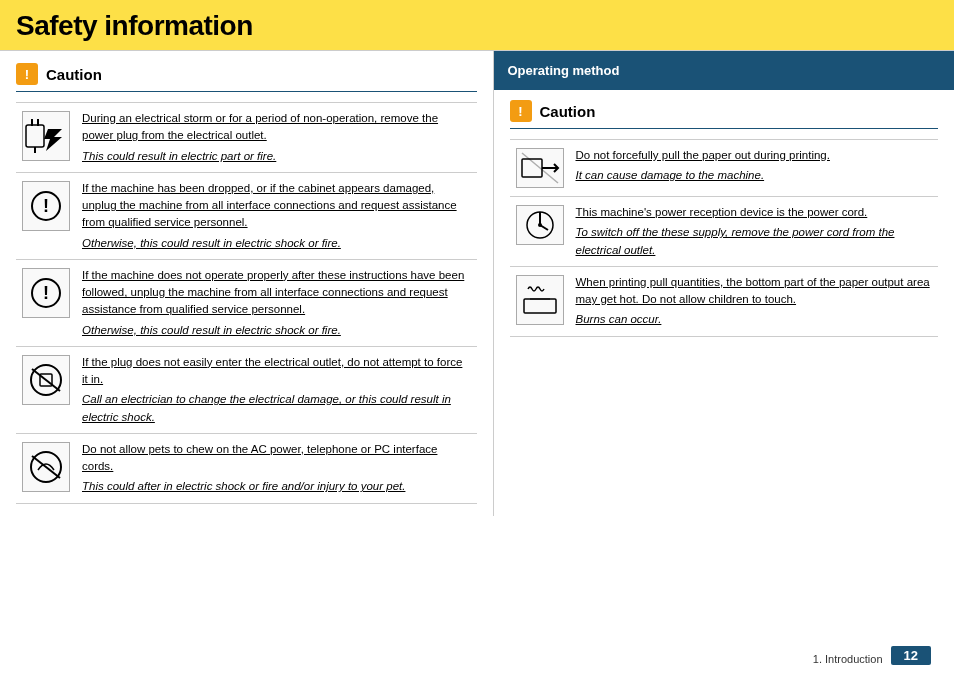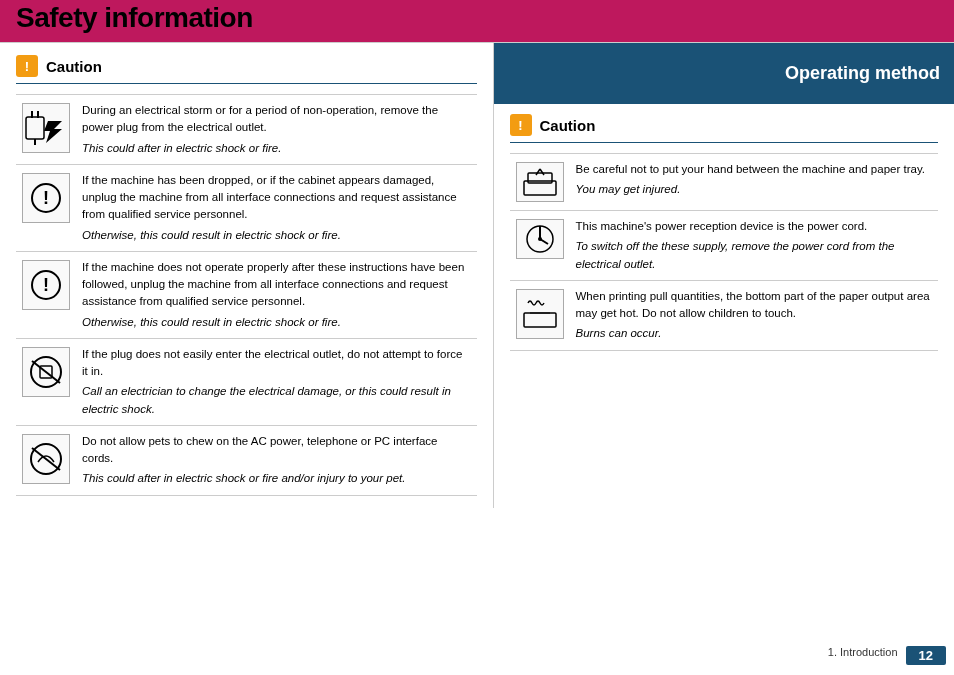--- a/index.html
+++ b/index.html
@@ -6,22 +6,22 @@
     body {
       font-family: Arial, sans-serif;
       background: #fff;
       color: #000;
       font-size: 12px;
       width: 954px;
       min-height: 675px;
     }
 
     .page-header {
-      background: #be185d;
-      padding: 2px 16px 8px 16px;
+      background: #fde047;
+      padding: 10px 16px 8px 16px;
       border-bottom: 1px solid #ccc;
     }
 
     .page-header h1 {
       font-size: 28px;
       font-weight: 900;
       color: #000;
       letter-spacing: -0.5px;
     }
 
@@ -41,24 +41,23 @@
     
     .right-col {
       flex: 1;
       padding: 0 0 12px 0;
     }
 
     .section-title-bar {
       background: #1a5276;
       color: #fff;
       font-weight: bold;
-      font-size: 18px;
-      padding: 20px 14px;
+      font-size: 13px;
+      padding: 12px 14px;
       margin-bottom: 10px;
-      text-align: right;
     }
 
     .right-col-inner {
       padding: 0 16px;
     }
 
     .caution-header {
       display: flex;
       align-items: center;
       gap: 8px;
@@ -106,20 +105,21 @@
       padding: 8px 6px;
       vertical-align: top;
       text-align: center;
     }
 
     .text-cell {
       padding: 7px 6px;
       vertical-align: top;
       font-size: 11.5px;
       line-height: 1.5;
+      text-decoration: underline;
     }
 
     .text-cell p {
       margin: 0;
     }
 
     .text-cell p + p {
       margin-top: 3px;
       font-style: italic;
     }
@@ -137,23 +137,23 @@
     }
 
     .icon-box.tall {
       height: 50px;
     }
 
     
     .page-footer {
       position: fixed;
       bottom: 10px;
-      right: 8px;
+      right: 23px;
       display: flex;
-      align-items: flex-start;
+      align-items: flex-end;
       gap: 8px;
       font-size: 11px;
       color: #333;
     }
 
     .page-num-badge {
       background: #1a5276;
       color: #fff;
       font-weight: bold;
       font-size: 13px;
@@ -193,21 +193,21 @@
                 <rect x="2" y="8" width="18" height="22" rx="2" fill="none" stroke="#000" stroke-width="1.5"></rect>
                 <line x1="8" y1="2" x2="8" y2="9" stroke="#000" stroke-width="2"></line>
                 <line x1="14" y1="2" x2="14" y2="9" stroke="#000" stroke-width="2"></line>
                 <line x1="11" y1="30" x2="11" y2="36" stroke="#000" stroke-width="2"></line>
                 <path d="M24 12 L38 12 L30 20 L38 20 L22 34 L26 22 L20 22 Z" fill="#000"></path>
               </svg>
             </div>
           </td>
           <td class="text-cell">
             <p>During an electrical storm or for a period of non-operation, remove the power plug from the electrical outlet.</p>
-            <p>This could after in electric shock or fire.</p>
+            <p>This could result in electric part or fire.</p>
           </td>
         </tr>
 
 
         <tr>
           <td class="icon-cell">
             <div class="icon-box tall">
               <svg class="svg-icon" viewBox="0 0 44 38" xmlns="http://www.w3.org/2000/svg">
                 <circle cx="22" cy="19" r="14" fill="none" stroke="#000" stroke-width="2"></circle>
                 <text x="22" y="25" text-anchor="middle" font-size="18" font-weight="bold" fill="#000">!</text>
@@ -277,36 +277,36 @@
     <div class="right-col-inner">
       <div class="caution-header">
         <span class="caution-icon">!</span>
         <span>Caution</span>
       </div>
       <hr class="caution-divider">
 
       <table class="info-table">
         <tbody>
 
-
           <tr>
             <td class="icon-cell">
               <div class="icon-box">
                 <svg class="svg-icon" viewBox="0 0 44 38" xmlns="http://www.w3.org/2000/svg">
-                  <rect x="6" y="18" width="32" height="14" rx="1" fill="none" stroke="#000" stroke-width="1.5"></rect>
-                  <rect x="10" y="10" width="24" height="10" rx="1" fill="none" stroke="#000" stroke-width="1.5"></rect>
-                  <path d="M22 6 L18 12 M22 6 L26 12" fill="none" stroke="#000" stroke-width="1.5"></path>
+                  <rect x="4" y="10" width="20" height="18" rx="1" fill="none" stroke="#000" stroke-width="1.5"></rect>
+                  <path d="M24 19 L40 19 M36 15 L40 19 L36 23" fill="none" stroke="#000" stroke-width="2"></path>
+                  <line x1="4" y1="4" x2="40" y2="34" stroke="#000" stroke-width="1.5" opacity="0.3"></line>
                 </svg>
               </div>
             </td>
             <td class="text-cell">
-              <p>Be careful not to put your hand between the machine and paper tray.</p>
-              <p>You may get injured.</p>
+              <p>Do not forcefully pull the paper out during printing.</p>
+              <p>It can cause damage to the machine.</p>
             </td>
           </tr>
+
 
           <tr>
             <td class="icon-cell">
               <div class="icon-box">
                 <svg class="svg-icon" viewBox="0 0 44 38" xmlns="http://www.w3.org/2000/svg">
                   <circle cx="22" cy="19" r="13" fill="none" stroke="#000" stroke-width="1.5"></circle>
                   <path d="M22 6 L22 19 L30 24" fill="none" stroke="#000" stroke-width="2"></path>
                   <circle cx="22" cy="19" r="2" fill="#000"></circle>
                 </svg>
               </div>

